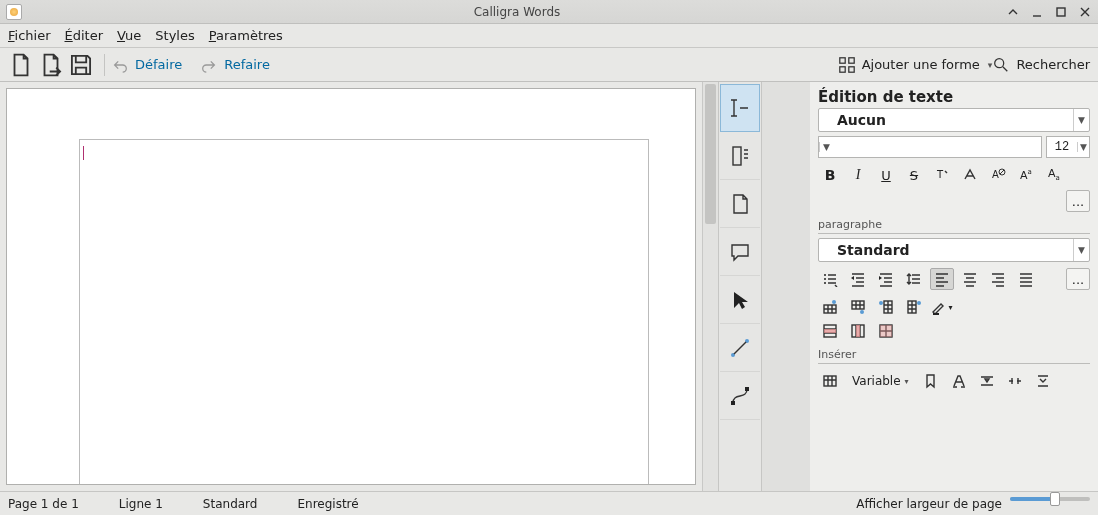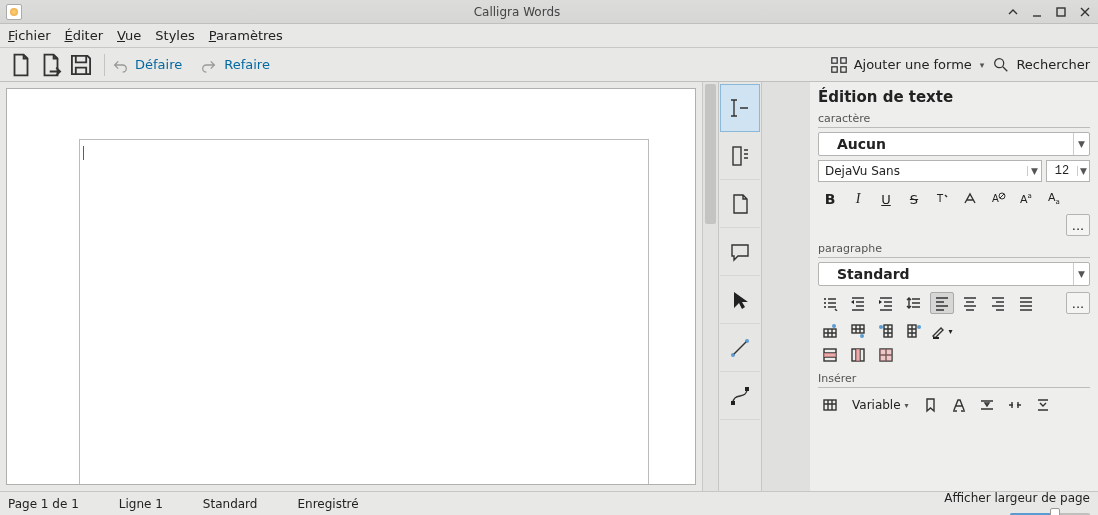--- a/index.html
+++ b/index.html
@@ -18,21 +18,21 @@
 .menubar { height: 24px; background: #e8e8e6; display:flex; align-items:center; padding: 0 8px; gap: 14px; border-bottom:1px solid #c8c8c6;}
 .menubar span { font-size:13px; cursor:pointer; }
 .menubar span u { text-decoration: underline; }
 
 
 .toolbar { height: 34px; background:#e8e8e6; display:flex; align-items:center; padding: 0 8px; border-bottom:1px solid #c0c0be;}
 .toolbar .tbtn { width:26px; height:26px; display:flex; align-items:center; justify-content:center; margin-right:4px; cursor:pointer; border-radius:2px;}
 .toolbar .sep { width:1px; height:22px; background:#c4c4c2; margin:0 6px;}
 .toolbar .undo, .toolbar .redo { display:flex; align-items:center; gap:6px; color:#0369a1; cursor:pointer; margin-right:18px;}
 .toolbar .spacer { flex:1; }
-.toolbar .right { display:flex; align-items:center; gap:8px;justify-content:center; }
+.toolbar .right { display:flex; align-items:center; gap:0;justify-content:center; }
 .toolbar .addshape { display:flex; align-items:center; gap:6px; cursor:pointer; }
 .toolbar .addshape .dd { font-size:9px; color:#555; margin-left:2px;}
 .toolbar .search { display:flex; align-items:center; gap:6px; cursor:pointer;}
 
 
 .main { display:flex; height: calc(515px - 24px - 24px - 34px - 24px); }
 .doc { flex:1; background:#e8e8e6; position:relative; padding:6px; }
 .docframe { background:#fff; border:1px solid #b0b0ae; width:100%; height:100%; position:relative; overflow:hidden;}
 .page { position:absolute; left:72px; top:50px; width:570px; height:800px; background:#fff; border:1px solid #bbb; }
 .page .cursor { position:absolute; left:3px; top:6px; width:1px; height:14px; background:#b03070;}
@@ -63,21 +63,21 @@
 .panel .btns { display:flex; gap:4px; margin-top:6px; flex-wrap:wrap;}
 .panel .ibtn { width:24px; height:22px; display:flex; align-items:center; justify-content:center; border-radius:2px; cursor:pointer;}
 .panel .ibtn.active { background:#d6d6d4; border:1px solid #aaa;}
 .panel .ibtn svg { width:16px; height:16px;}
 .panel .ibtn.more { border:1px solid #b4b4b2; background:#f4f4f2; margin-left:auto;}
 .panel .varbtn { height:22px; padding:0 6px; display:flex; align-items:center; gap:4px; cursor:pointer; font-size:12px;}
 .panel .varbtn .dd{font-size:8px;color:#555;}
 
 
 .status { height:24px; background:#e8e8e6; border-top:1px solid #c6c6c4; display:flex; align-items:center; padding:0 8px; gap:40px; font-size:12px;}
-.status .zoom { margin-left:auto; display:flex; align-items:flex-end; gap:8px;flex-direction:column;}
+.status .zoom { margin-left:auto; display:flex; align-items:flex-start; gap:8px;}
 .status .slider { width:80px; height:4px; background:#bfbfbd; border-radius:2px; position:relative;}
 .status .slider .fill { position:absolute; left:0; top:0; height:100%; width:55%; background:#5a9bd4; border-radius:2px;}
 .status .slider .knob { position:absolute; left:50%; top:-5px; width:10px; height:14px; background:#fff; border:1px solid #999; border-radius:2px;}
 
 .ico { stroke:#333; stroke-width:1.4; fill:none; }
 .icolight { stroke:#999; }
 </style>
 </head>
 <body>
 
@@ -218,28 +218,26 @@
         <svg viewBox="0 0 24 24">
           <path class="ico" d="M5 19 C 5 8, 19 16, 19 5"></path>
           <rect x="3" y="17" width="4" height="4" fill="#222"></rect>
           <rect x="17" y="3" width="4" height="4" fill="#222"></rect>
         </svg>
       </div>
   </div>
 
   <div class="panel">
     <h3>Édition de texte</h3>
-    <div class="section">caractère</div>
     <div class="combo">
       <div class="val">Aucun</div>
       <div class="arrow">▼</div>
     </div>
     <div class="row fontrow">
       <div class="fontcombo">
-        <div class="val">DejaVu Sans</div>
         <div class="arrow">▼</div>
       </div>
       <div class="sizecombo">
         <div class="val">12</div>
         <div class="arrow">▼</div>
       </div>
     </div>
     <div class="btns">
       <div class="ibtn">
           <b style="font-size:14px">B</b>

